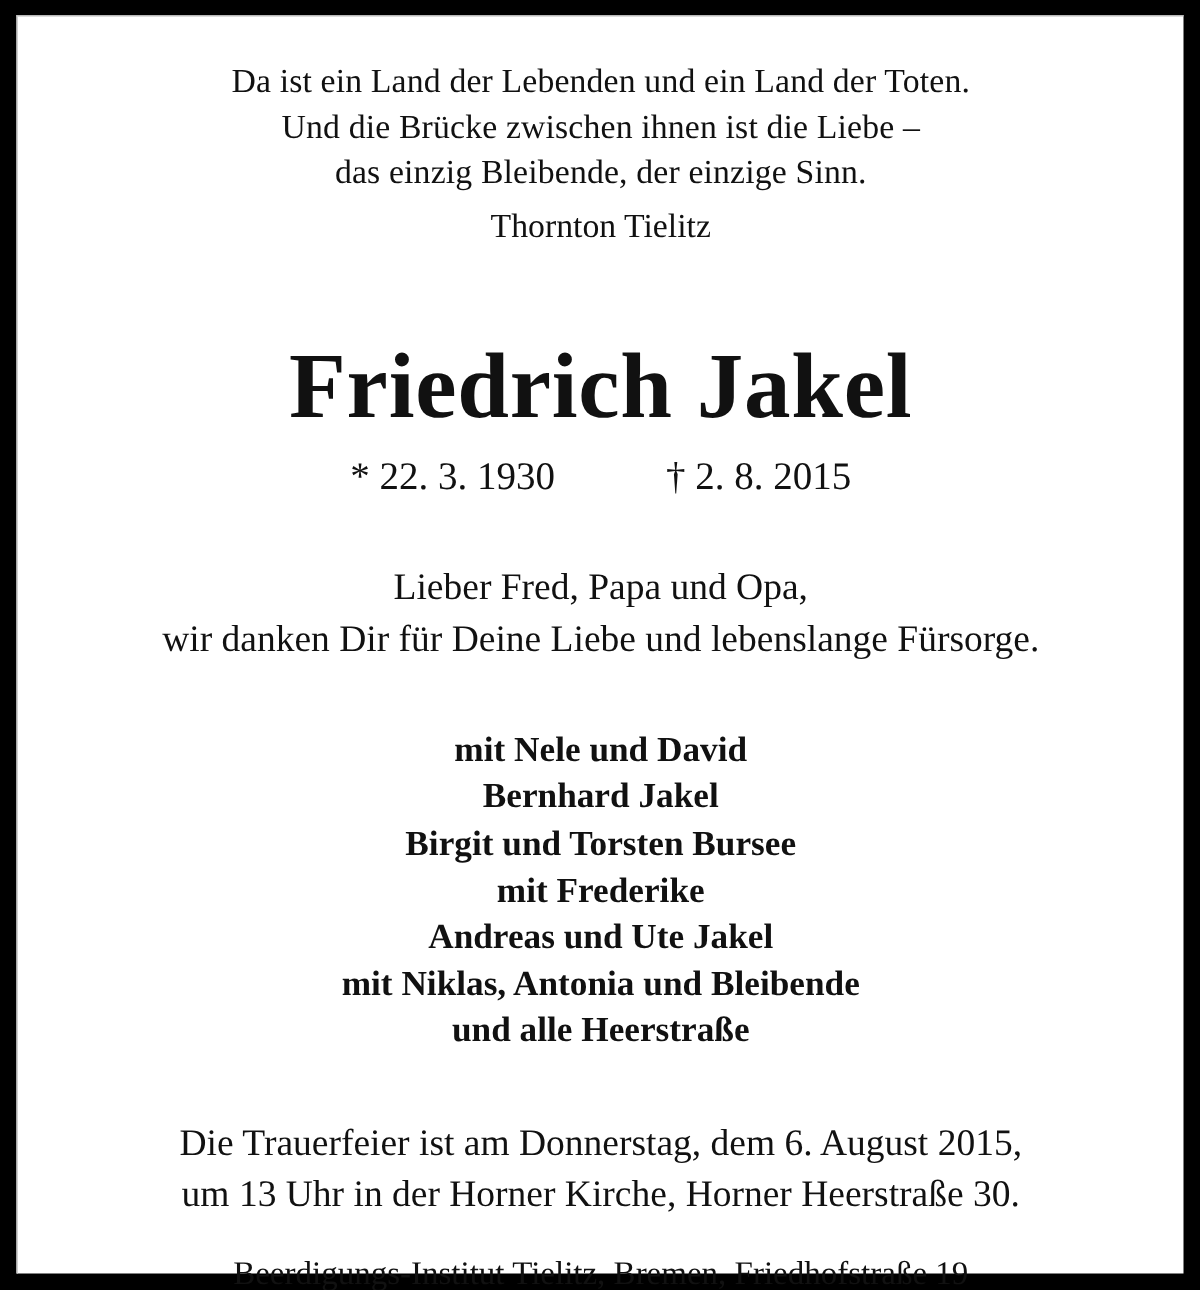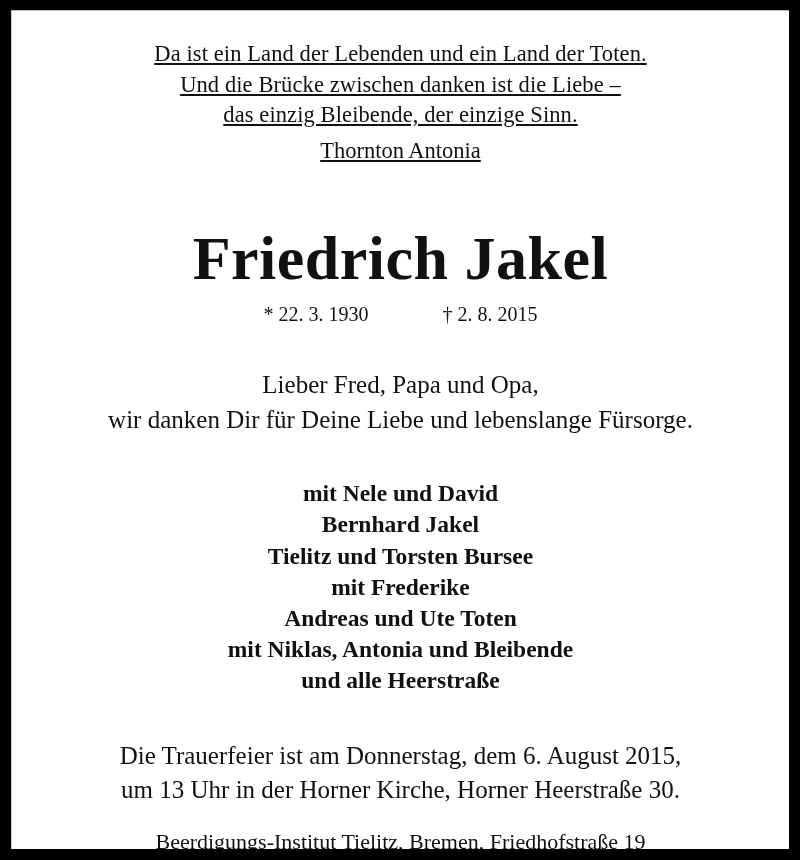--- a/index.html
+++ b/index.html
@@ -34,21 +34,20 @@
     display: flex;
     flex-direction: column;
     align-items: center;
   }
 
   
   .quote-block {
     margin-top: 28px;
     text-align: center;
     line-height: 1.36;
-    text-decoration: underline;
   }
   .quote-line {
     font-size: 22.5px;
     letter-spacing: 0.1px;
     white-space: nowrap;
   }
   .quote-attribution {
     font-size: 22.5px;
     margin-top: 5px;
     white-space: nowrap;
@@ -62,21 +61,21 @@
   .deceased-name {
     font-size: 62px;
     font-weight: bold;
     letter-spacing: 0.5px;
     line-height: 1.05;
     white-space: nowrap;
   }
 
   .dates-row {
     margin-top: 12px;
-    font-size: 20px;
+    font-size: 26px;
     display: flex;
     justify-content: center;
     align-items: baseline;
     white-space: nowrap;
   }
   .date-birth { margin-right: 74px; }
   .date-death { }
 
   
   .dedication-block {
@@ -122,23 +121,23 @@
   }
 </style>
 </head>
 <body>
 
 <div class="obituary-frame">
   <div class="obituary-card">
 
     <div class="quote-block">
       <div class="quote-line">Da ist ein Land der Lebenden und ein Land der Toten.</div>
-      <div class="quote-line">Und die Brücke zwischen danken ist die Liebe –</div>
+      <div class="quote-line">Und die Brücke zwischen ihnen ist die Liebe –</div>
       <div class="quote-line">das einzig Bleibende, der einzige Sinn.</div>
-      <div class="quote-attribution">Thornton Antonia</div>
+      <div class="quote-attribution">Thornton Tielitz</div>
     </div>
 
     <div class="name-block">
       <div class="deceased-name">Friedrich Jakel</div>
       <div class="dates-row">
         <span class="date-birth">* 22. 3. 1930</span>
         <span class="date-death">† 2. 8. 2015</span>
       </div>
     </div>
 
@@ -148,27 +147,27 @@
     </div>
 
     <div class="survivors-block">
       <div class="survivor-line">
         <span>mit Nele und David</span><span class="regular-suffix"></span>
       </div>
       <div class="survivor-line">
         <span>Bernhard Jakel</span><span class="regular-suffix"></span>
       </div>
       <div class="survivor-line">
-        <span>Tielitz und Torsten Bursee</span><span class="regular-suffix"></span>
+        <span>Birgit und Torsten Bursee</span><span class="regular-suffix"></span>
       </div>
       <div class="survivor-line">
         <span>mit Frederike</span><span class="regular-suffix"></span>
       </div>
       <div class="survivor-line">
-        <span>Andreas und Ute Toten</span><span class="regular-suffix"></span>
+        <span>Andreas und Ute Jakel</span><span class="regular-suffix"></span>
       </div>
       <div class="survivor-line">
         <span>mit Niklas, Antonia und Bleibende</span><span class="regular-suffix"></span>
       </div>
       <div class="survivor-line">
         <span>und alle Heerstraße</span><span class="regular-suffix"></span>
       </div>
     </div>
 
     <div class="service-block">

